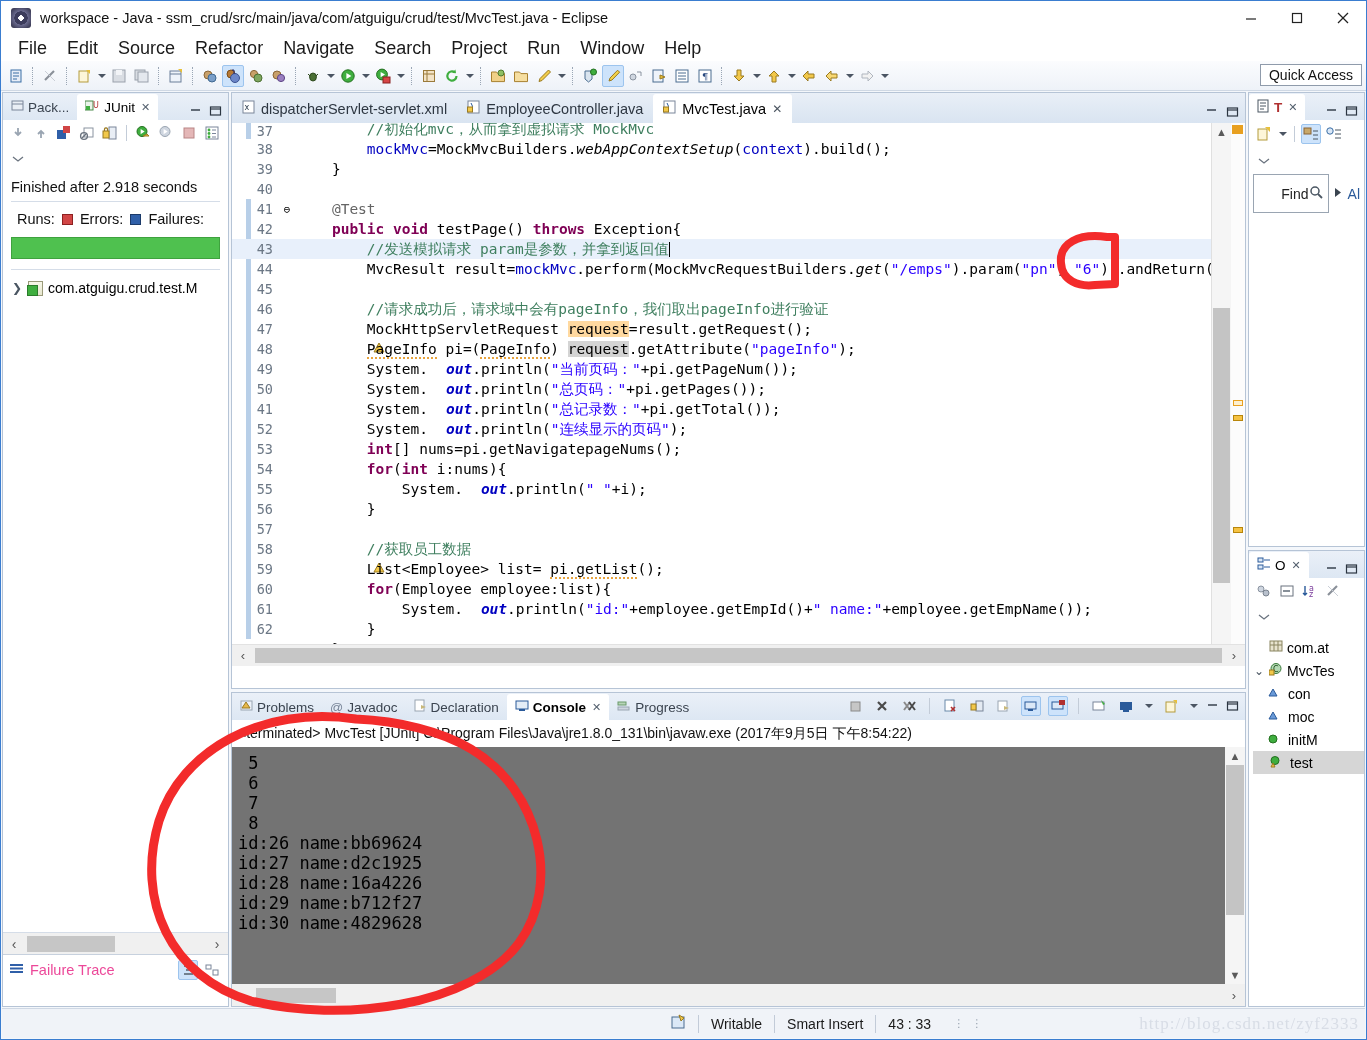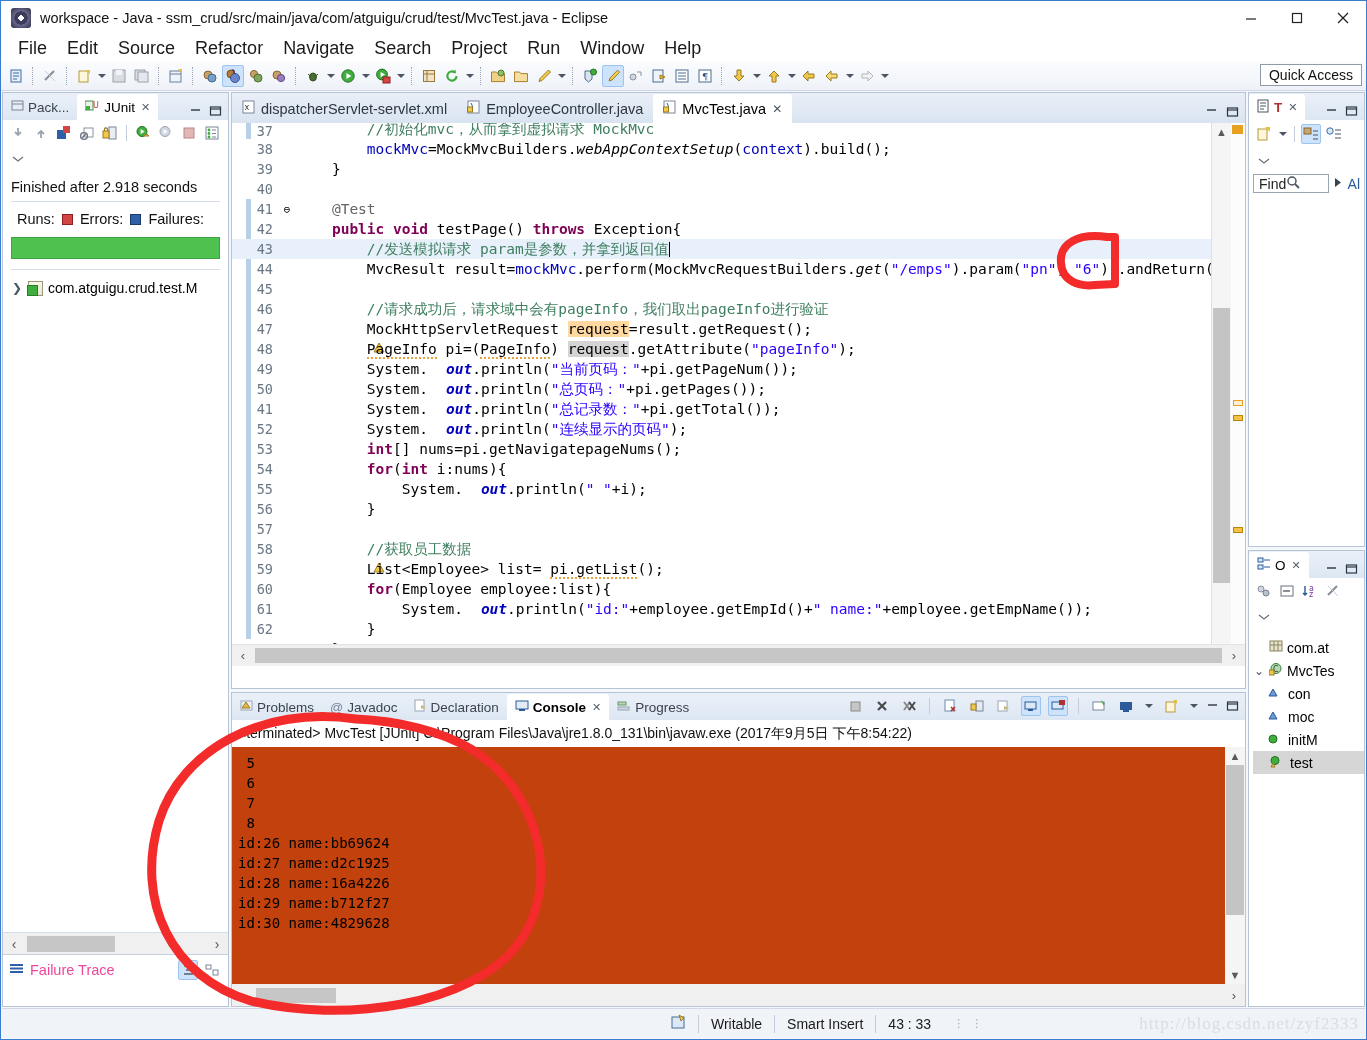--- a/index.html
+++ b/index.html
@@ -209,37 +209,37 @@
 
   
   #console-view { left: 229px; top: 600px; right: 119px; bottom: 0; }
   .cons-head { display: flex; align-items: flex-end; height: 27px; background: linear-gradient(#eaf0f8, #dde7f3); }
   .cons-term {
     padding: 5px 6px 4px 6px; font-size: 14px; color: #111;
     border-bottom: 1px solid #d6dde7; background: #fff; white-space: nowrap; overflow: hidden;
   }
   .cons-out {
     position: absolute; left: 0; right: 20px; top: 54px; bottom: 22px;
-    background: #c2410c; padding: 6px 0 0 6px;
-    font-family: "DejaVu Sans Mono", monospace; font-size: 14px;
+    background: #737373; padding: 6px 0 0 6px;
+    font-family: "DejaVu Sans Mono", monospace; font-size: 17px;
     line-height: 20px; white-space: pre; overflow: hidden;
   }
   .cons-vscroll { position: absolute; right: 0; top: 54px; width: 20px; bottom: 22px; background: #f5f5f5; }
   .cons-hscroll {
     position: absolute; left: 0; right: 0; bottom: 0; height: 22px;
     background: #f0f0f0; display: flex; align-items: center;
   }
 
   
   #tasklist-view { right: 0; top: 0; width: 117px; height: 455px; }
   #outline-view { right: 0; top: 458px; width: 117px; bottom: 0; }
   .find-box {
     margin: 8px 6px; border: 1px solid #9aa5b2; background: #fff;
-    display: flex; align-items: center; justify-content: flex-start;
-    padding: 0 5px; font-size: 14px; color: #222;
+    display: flex; align-items: center; justify-content: flex-end;
+    padding: 10px 5px; font-size: 14px; color: #222;
   }
   .find-row { display: flex; align-items: center; padding: 0 4px; gap: 5px; }
   .outl-tree { padding: 6px 0 0 4px; font-size: 14px; }
   .otr { display: flex; align-items: center; gap: 4px; height: 23px; white-space: nowrap; }
   .otr.sel { background: #d6d6d6; }
   .o-ind1 { padding-left: 14px; }
 
   
   .statusbar {
     position: absolute; left: 1px; right: 1px; bottom: 1px; height: 30px;

